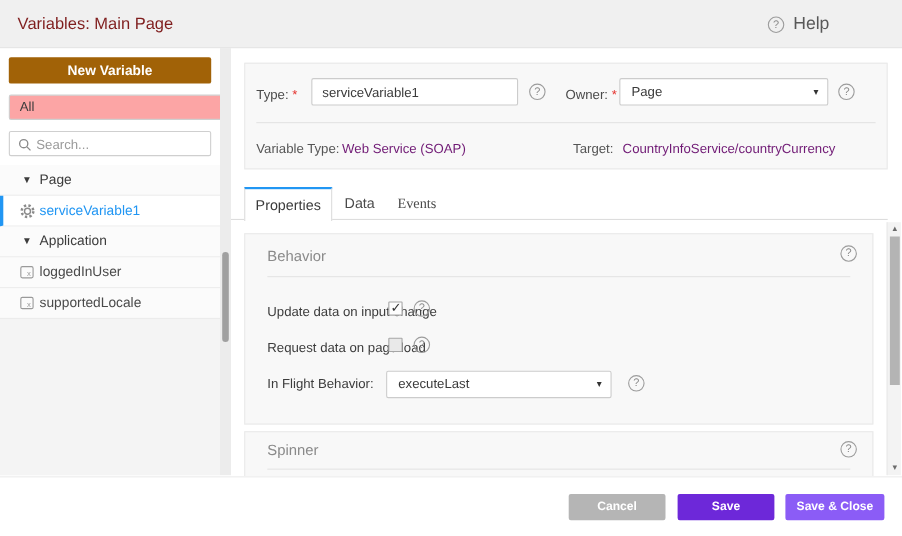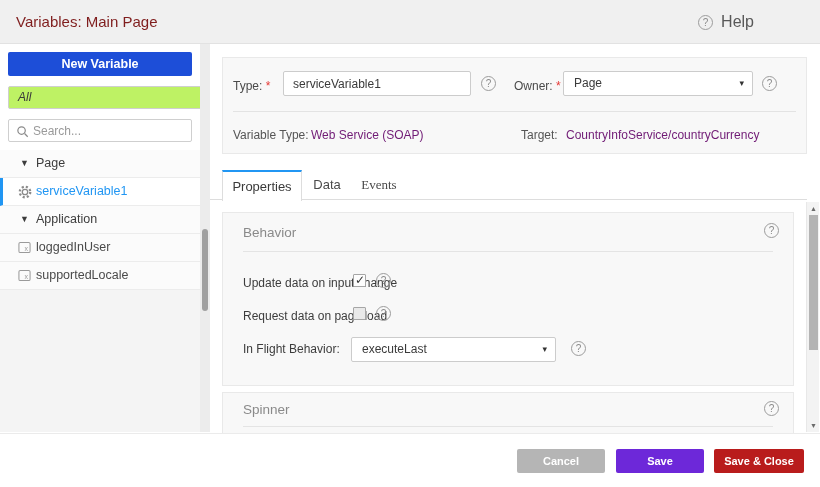--- a/index.html
+++ b/index.html
@@ -18,25 +18,25 @@
     display:flex; align-items:center; gap:8px; cursor:pointer; }
   .header-help .label { font-size:16px; color:#585858; }
   .help-icon { display:inline-block; width:15px; height:15px; border:1px solid #9c9c9c;
     border-radius:50%; font-size:10px; line-height:13px; text-align:center;
     color:#8a8a8a; background:transparent; flex:none; }
   
   .sidebar { position:absolute; left:0; top:44px; width:200px; height:388px;
     background:#f4f4f4; }
   .sidebar-controls { position:absolute; left:0; top:0; width:200px; height:106px;
     background:#fff; padding:8px; }
-  .btn-new { width:184px; height:24px; background:#1d4ed8; color:#fff;
+  .btn-new { width:184px; height:24px; background:#a16207; color:#fff;
     border:none; border-radius:2px; font-size:12.5px; font-weight:bold;
     font-family:inherit; cursor:pointer; display:block; }
   .filter-select { position:relative; width:220px; height:23px; margin-top:10px;
-    background:#bef264; border:1px solid #cfcfcf; border-radius:2px; cursor:pointer;font-style:italic; }
+    background:#fca5a5; border:1px solid #cfcfcf; border-radius:2px; cursor:pointer; }
   .filter-select .val { position:absolute; left:9px; top:0; line-height:21px; font-size:12px; color:#3a3a3a; }
   .filter-select .caret { position:absolute; right:7px; top:0; line-height:21px; font-size:9px; color:#333; }
   .search-box { position:relative; width:184px; height:23px; margin-top:10px;
     background:#fff; border:1px solid #cfcfcf; border-radius:2px; }
   .search-box svg { position:absolute; left:7px; top:5px; }
   .search-box input { position:absolute; left:24px; top:1px; width:155px; height:19px;
     border:none; outline:none; font-size:12px; font-family:inherit; color:#444; background:transparent; }
   .search-box input::placeholder { color:#9a9a9a; }
   .tree { position:absolute; left:0; top:106px; width:200px; }
   .tree-row { position:relative; height:28px; background:#fbfbfb;
@@ -95,21 +95,21 @@
   .main-scrollbar .down { bottom:3px; }
   .main-scrollbar .thumb { position:absolute; left:2px; width:9px; top:13px; height:135px;
     background:#b4b4b4; cursor:pointer; }
   
   .footer { position:absolute; left:0; top:433px; width:820px; height:54px;
     background:#fff; border-top:1px solid #ebebeb; }
   .footer .btn { position:absolute; top:15px; height:24px; border:none; border-radius:2px;
     color:#fff; font-size:11px; font-weight:bold; font-family:Liberation Sans, sans-serif; cursor:pointer; }
   .btn-cancel { left:517px; width:88px; background:#b5b5b5; }
   .btn-save { left:616px; width:88px; background:#6d28d9; }
-  .btn-saveclose { left:714px; width:90px; background:#b91c1c; }
+  .btn-saveclose { left:714px; width:90px; background:#8b5cf6; }
 </style>
 </head>
 <body>
 
 <div class="header">
   <span class="title">Variables: Main Page</span>
   <div class="header-help">
     <span class="help-icon">?</span>
     <span class="label">Help</span>
   </div>

